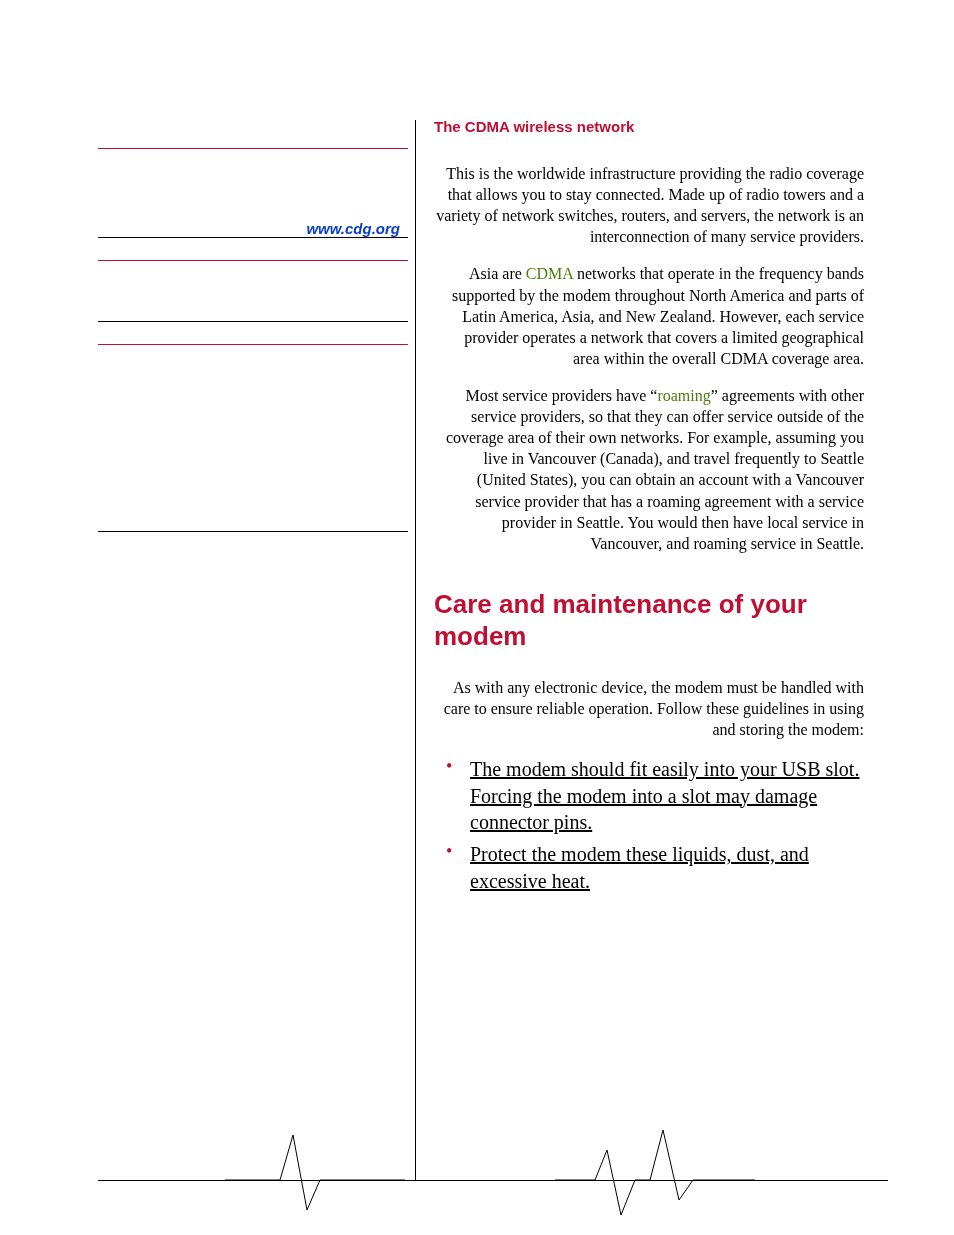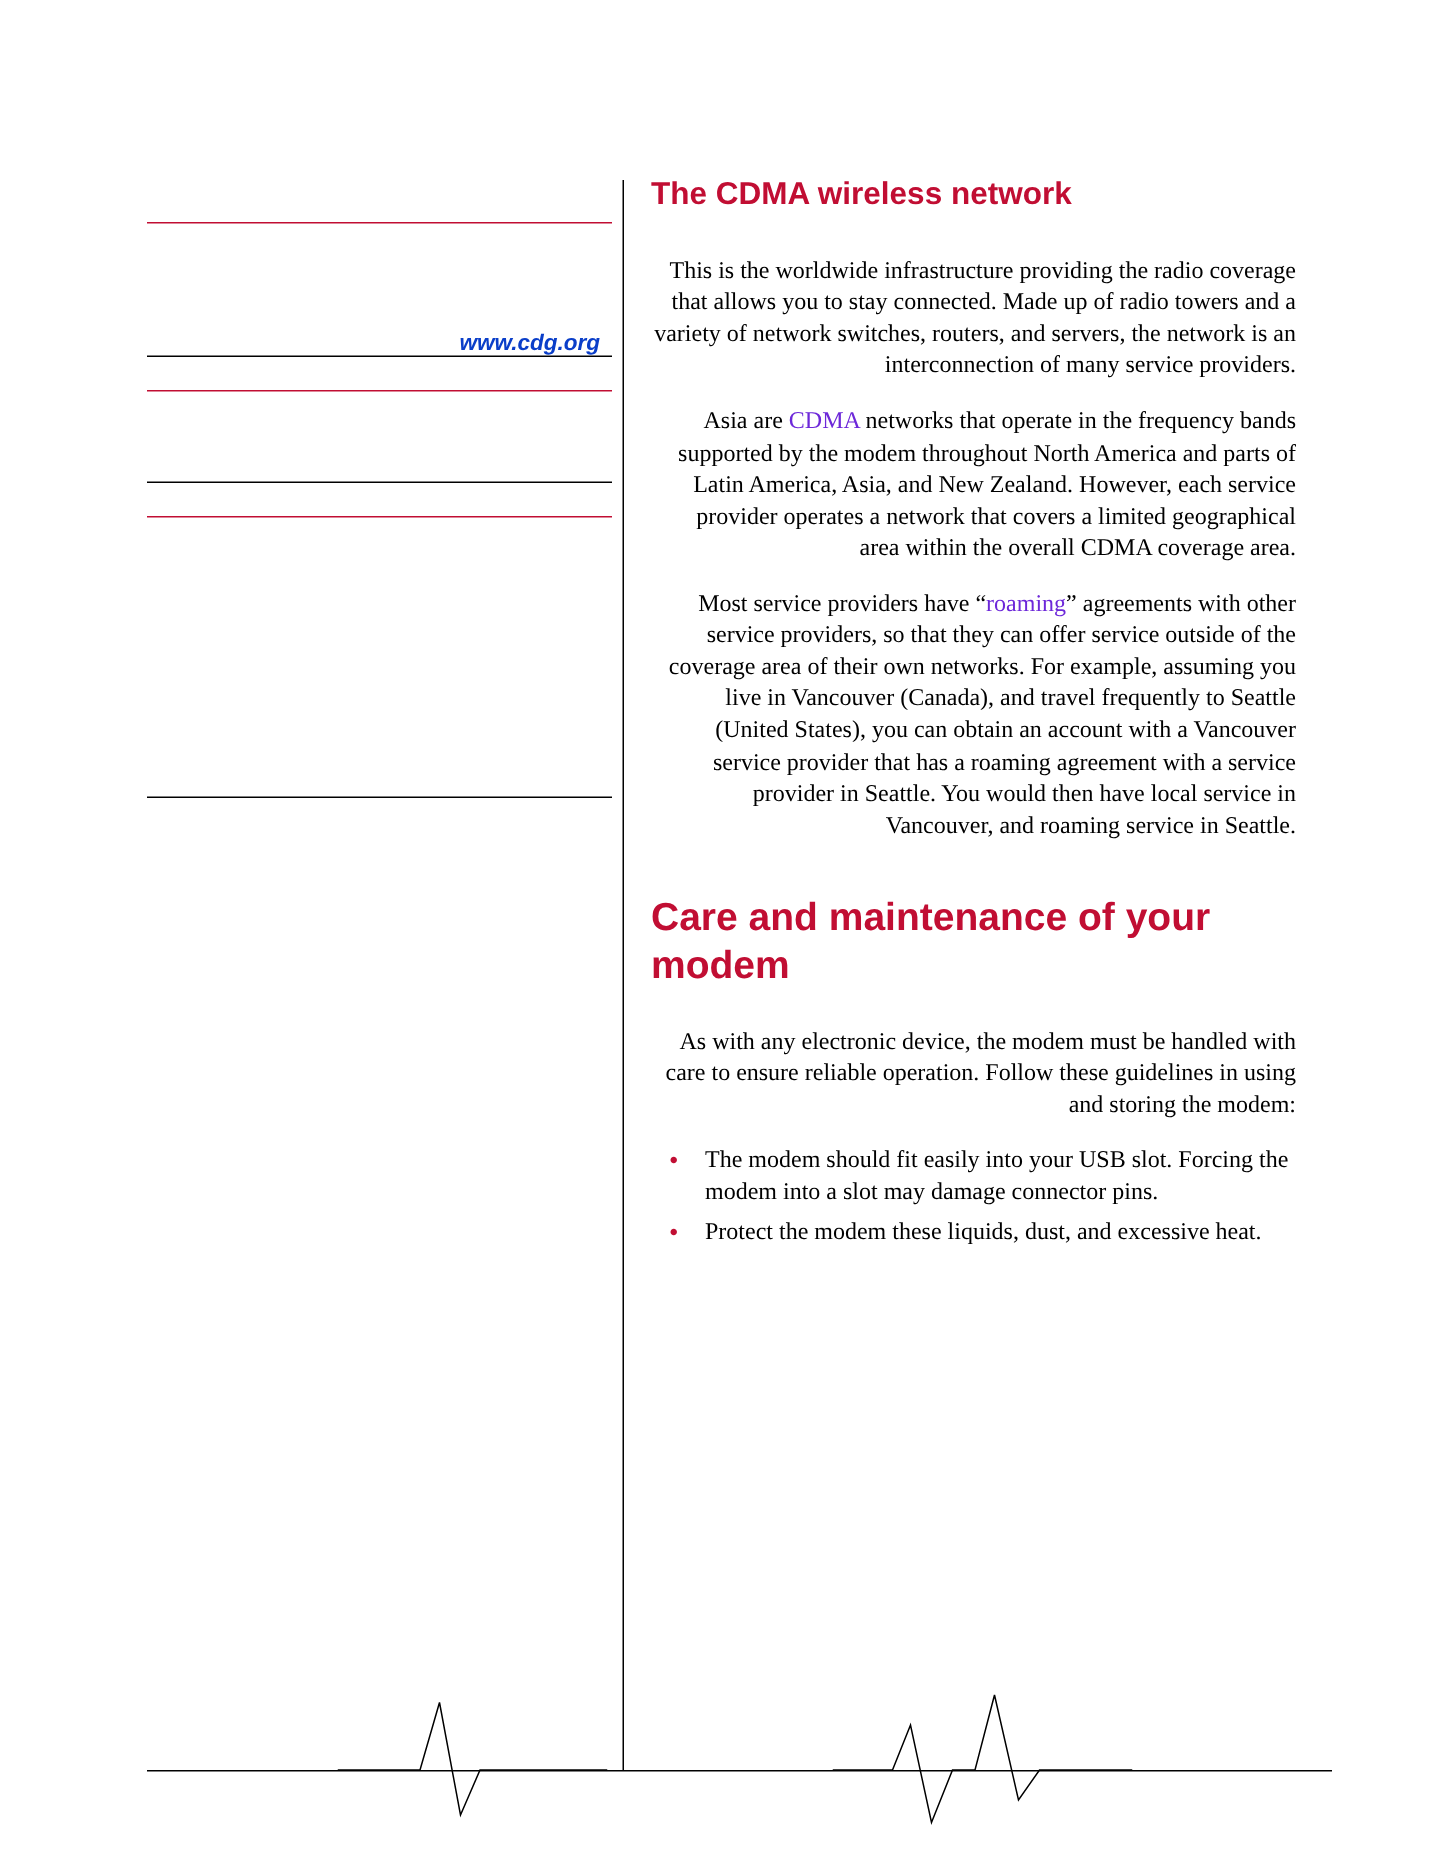--- a/index.html
+++ b/index.html
@@ -60,51 +60,52 @@
   .content {
     position: absolute;
     left: 434px;
     top: 118px;
     width: 430px;
   }
   h2 {
     color: #c10e33;
     font-family: Arial, Helvetica, sans-serif;
     font-weight: bold;
-    font-size: 21px;
+    font-size: 15px;
     margin-bottom: 28px;
   }
   h1 {
     color: #c10e33;
     font-family: Arial, Helvetica, sans-serif;
     font-weight: bold;
     font-size: 26px;
     line-height: 1.25;
     margin-top: 34px;
     margin-bottom: 24px;
   }
   p {
     font-size: 16px;
     line-height: 1.32;
     margin-bottom: 16px;
     text-align: right;
   }
   .tlink {
-    color: #6d28d9;
+    color: #4d7c0f;
   }
   ul {
     list-style: none;
     padding-left: 0;
   }
   li {
-    font-size: 16px;
+    font-size: 20px;
     line-height: 1.32;
     padding-left: 36px;
     position: relative;
     margin-bottom: 6px;
+    text-decoration: underline;
   }
   li::before {
     content: "•";
     position: absolute;
     left: 12px;
     top: 0;
     color: #c10e33;
     font-size: 18px;
     line-height: 1.2;
   }

